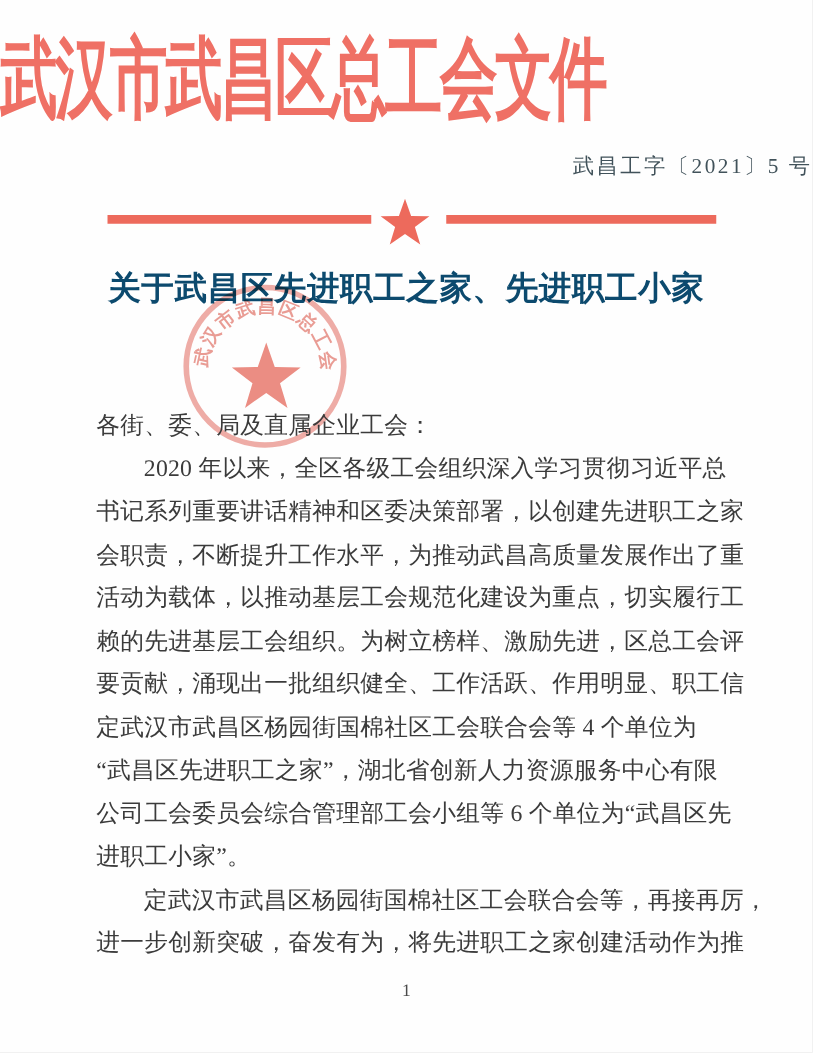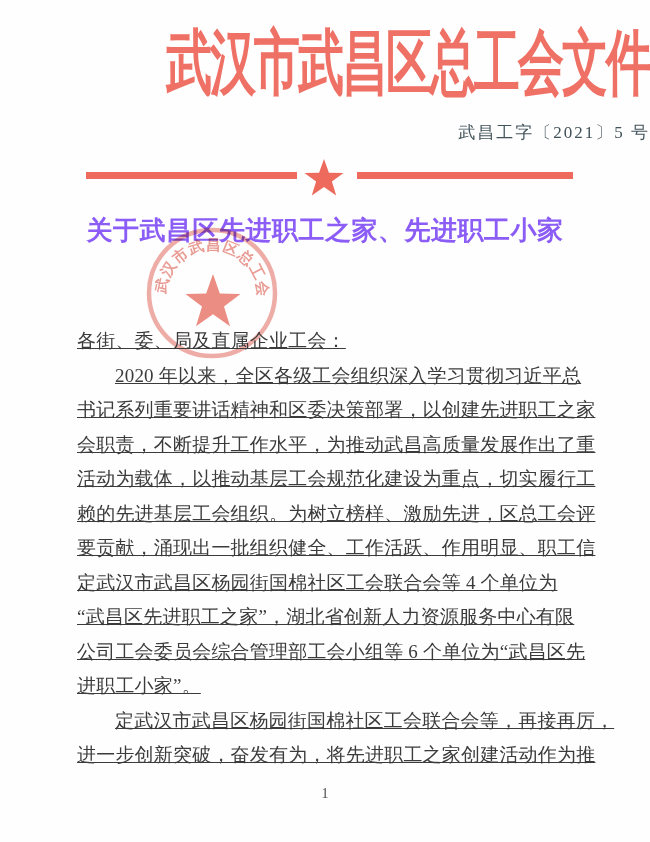--- a/index.html
+++ b/index.html
@@ -12,21 +12,21 @@
     background: #fefefe;
     overflow: hidden;
     font-family: "Liberation Serif", "DejaVu Serif", serif;
   }
   
   .letterhead {
     position: absolute;
     top: 16px;
     left: 0;
     width: 100%;
-    text-align: right;
+    text-align: left;
   }
   .letterhead .big-title {
     display: inline-block;
     font-size: 46px;
     font-weight: bold;
     letter-spacing: -2px;
     color: #ef7065;
     transform: scaleY(1.55);
     transform-origin: center top;
     white-space: nowrap;
@@ -59,21 +59,21 @@
     height: 42px;
   }
   
   .doc-title {
     position: absolute;
     top: 211px;
     left: 0;
     width: 100%;
     text-align: center;
     font-weight: bold;
-    color: #8b5cf6;
+    color: #0c4a6e;
     font-size: 26px;
     line-height: 40px;
     letter-spacing: 0.5px;
   }
   
   .seal {
     position: absolute;
     left: 143px;
     top: 224px;
     width: 138px;
@@ -85,21 +85,20 @@
   
   .body-block {
     position: absolute;
     top: 324px;
     left: 77px;
     width: 500px;
     font-size: 19px;
     line-height: 34.5px;
     color: #3b3b3b;
     letter-spacing: 0.2px;
-    text-decoration: underline;
   }
   .body-line { white-space: nowrap; }
   .body-line.indent { padding-left: 38px; }
   
   .page-number {
     position: absolute;
     top: 786px;
     left: 0;
     width: 100%;
     text-align: center;

